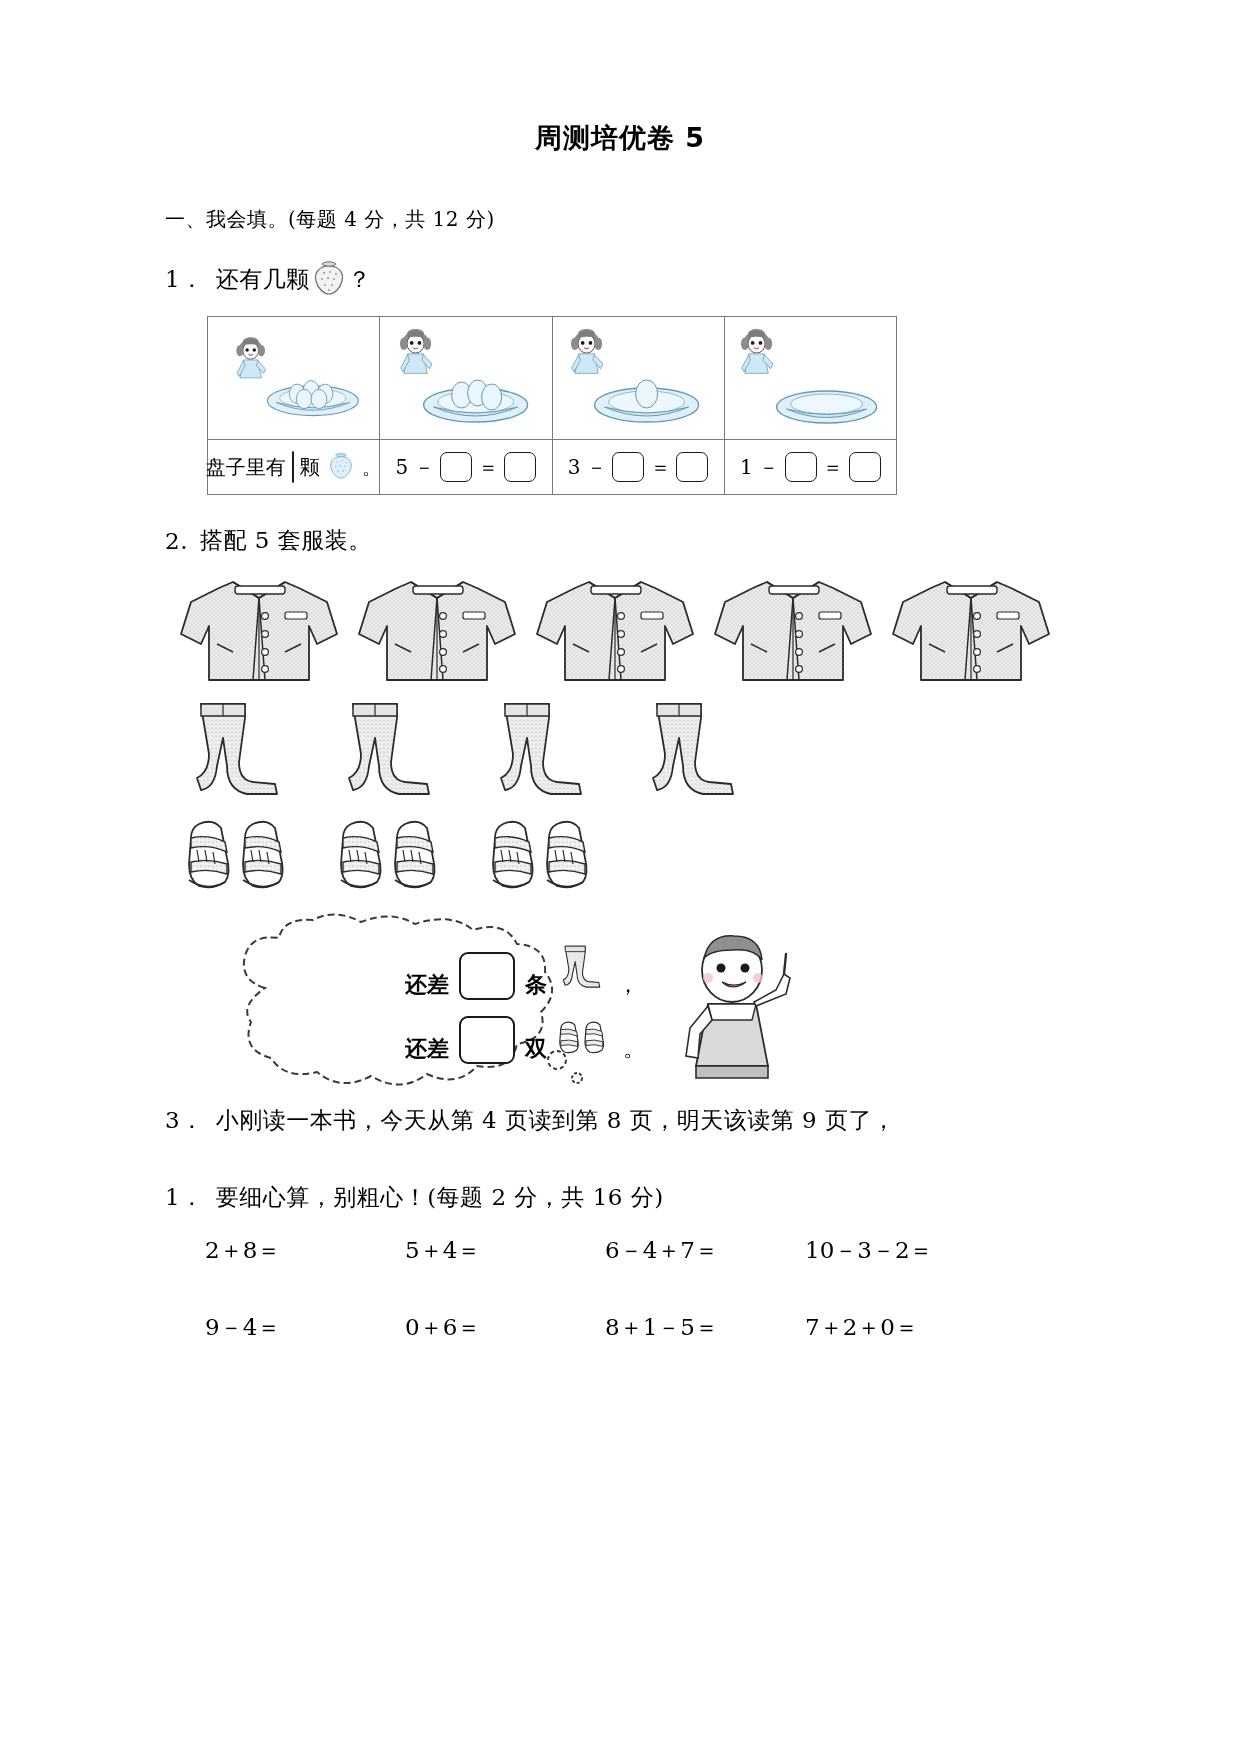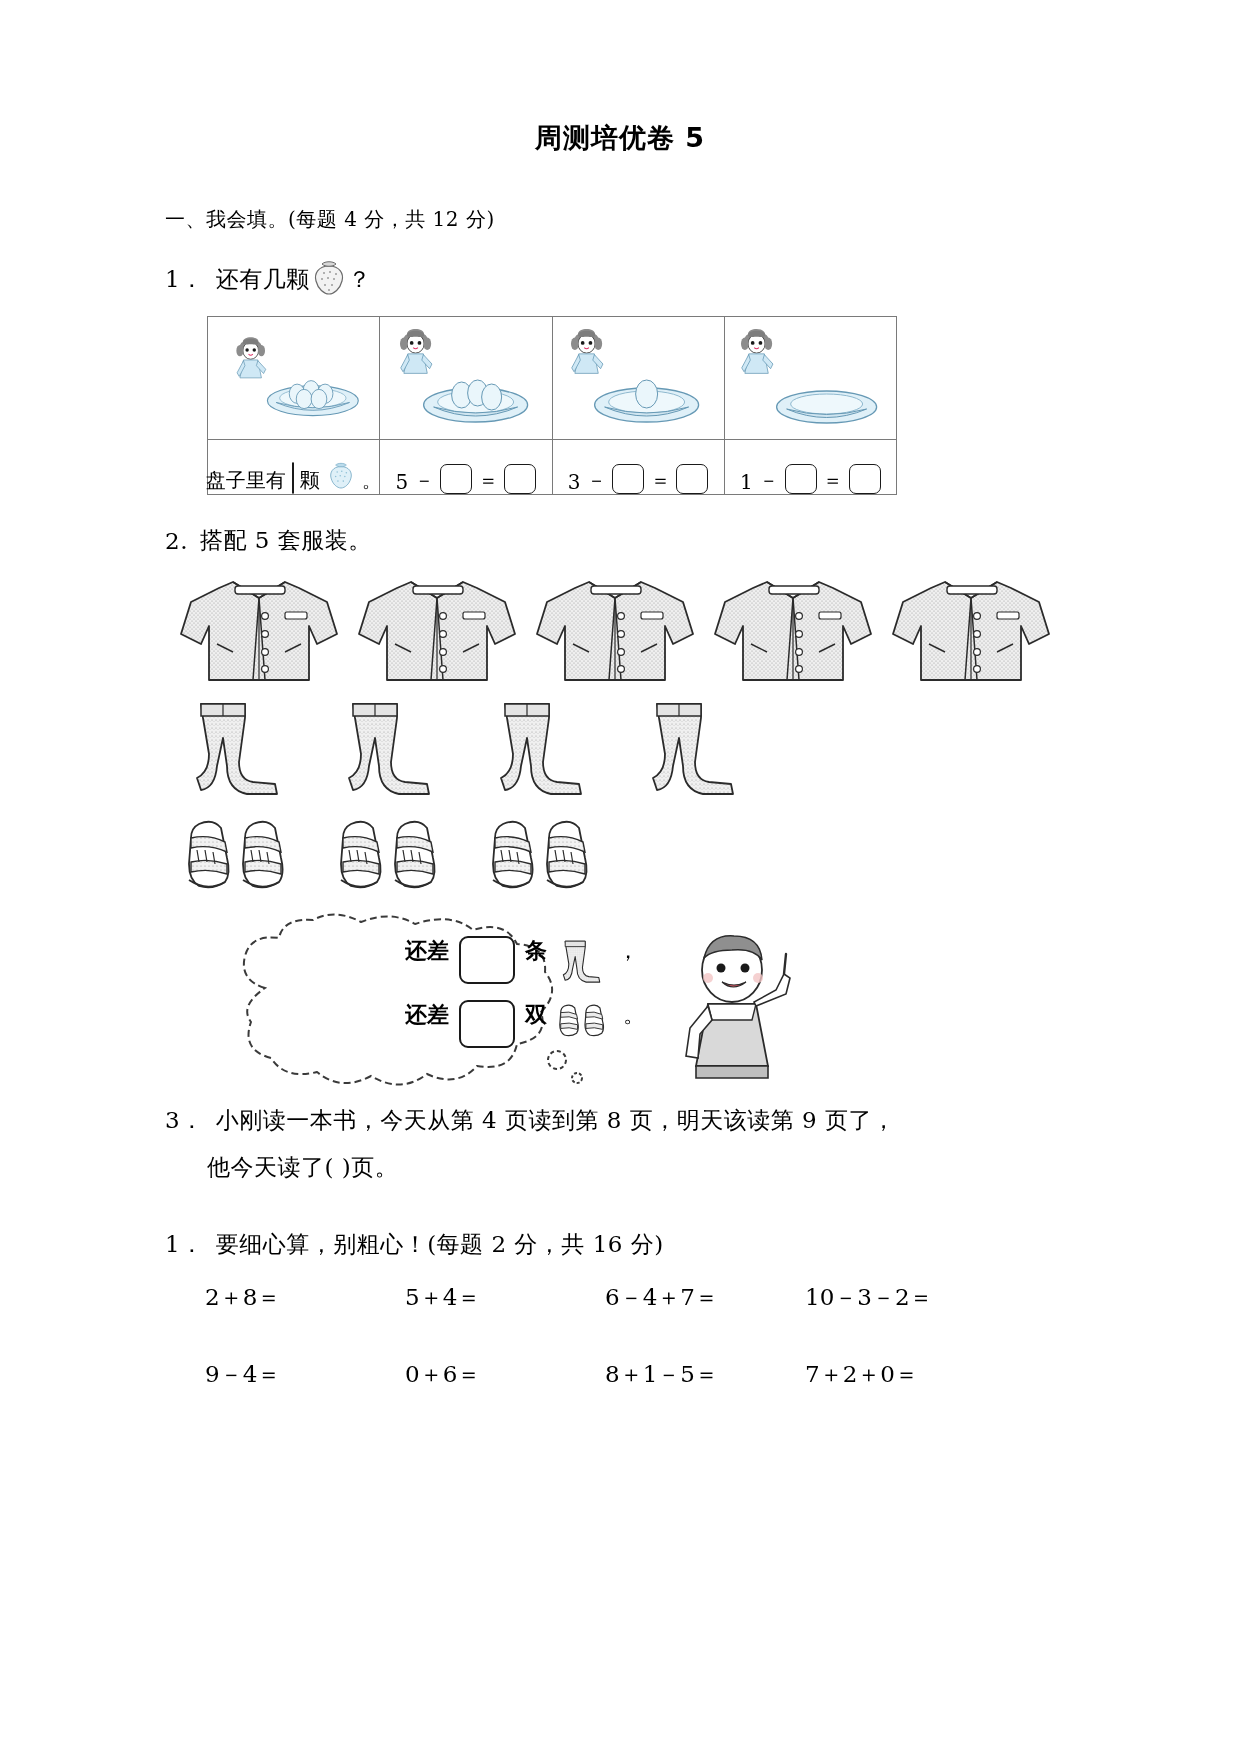--- a/index.html
+++ b/index.html
@@ -78,21 +78,21 @@
   .q1-table tr.pics td { height: 122px; }
   .q1-table tr.eqs td { height: 54px; text-align: center; }
   .cell-pic {
     position: relative;
     width: 100%;
     height: 122px;
   }
   .eq-text {
     font-size: 20px;
     display: flex;
-    align-items: flex-end;
+    align-items: center;
     justify-content: center;
     gap: 6px;
     height: 54px;
     white-space: nowrap;
   }
   .blank-box {
     display: inline-block;
     width: 34px;
     height: 30px;
     border: 1.6px solid #1a1a1a;
@@ -124,21 +124,21 @@
     margin-top: 6px;
   }
   .bubble-lines {
     position: absolute;
     left: 240px;
     top: 26px;
     width: 290px;
   }
   .bubble-line {
     display: flex;
-    align-items: flex-start;
+    align-items: flex-end;
     font-size: 22px;
     font-weight: bold;
     font-family: "DejaVu Serif", "Liberation Serif", serif;
     height: 64px;
     gap: 10px;
   }
   .bubble-line .punct { font-weight: normal; font-size: 22px; }
 
   
   .calc-grid {
@@ -616,23 +616,20 @@
           </span>
           <span class="punct">。</span>
         </div>
       </div>
     </div>
 
     <div class="prob-line">
       <span class="num">3．</span>
       <span>小刚读一本书，今天从第 4 页读到第 8 页，明天该读第 9 页了，</span>
     </div>
-    <div class="prob-line indent">
-      <span>他今天读了(      )页。</span>
-    </div>
 
     <div class="gap-md"></div>
 
 
     <div class="prob-line">
       <span class="num">1．</span>
       <span>要细心算，别粗心！(每题 2 分，共 16 分)</span>
     </div>
 
     <div class="calc-grid">

